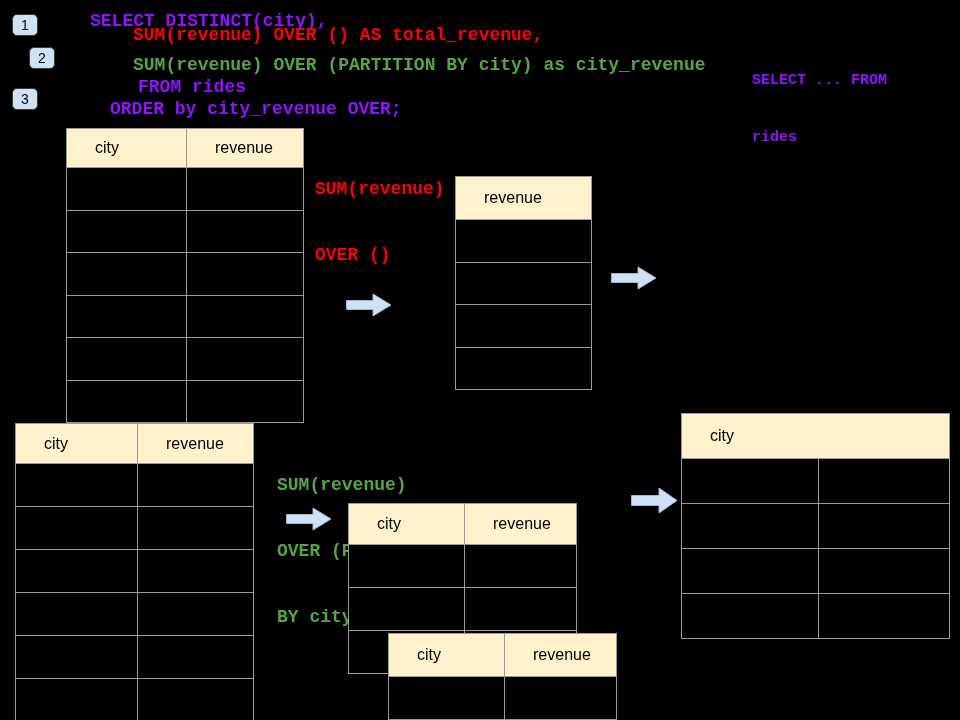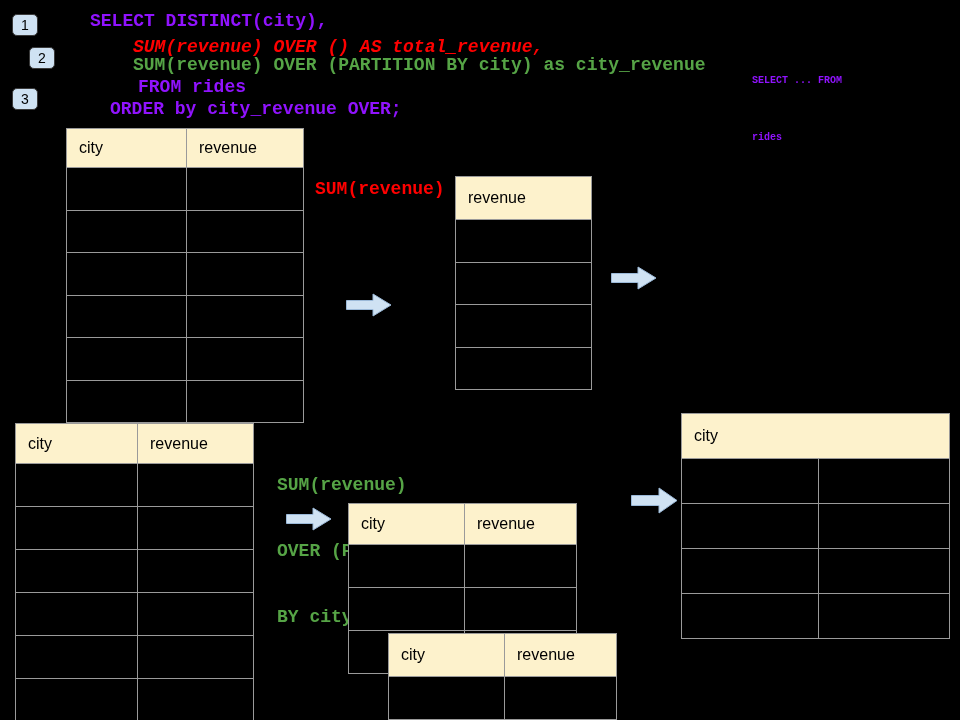--- a/index.html
+++ b/index.html
@@ -6,26 +6,26 @@
   #canvas{
     position:relative;width:960px;height:720px;background:var(--canvas_bg,#000);
     overflow:hidden;font-family:"Liberation Sans",sans-serif;
   }
   
   .code{
     position:absolute;margin:0;white-space:pre;
     font-family:"Liberation Mono","DejaVu Sans Mono",monospace;
     font-weight:bold;font-size:18px;line-height:22px;
   }
-  .code.small{font-size:10px;line-height:19px;}
+  .code.small{font-size:15px;line-height:19px;}
   .c-purple{color:var(--purple,#9013fe);}
   .c-red{color:var(--red,#ff0000);}
   .c-green{color:var(--green,#56a446);}
   .l1{left:90px;top:10px;}
-  .l2{left:133px;top:36px;font-style:italic;}
+  .l2{left:133px;top:24px;}
   .l3{left:133px;top:54px;}
   .l4{left:110px;top:76px;margin-left:28px;}
   .l5{left:110px;top:98px;}
   .note{left:752px;top:33px;}
   .lbl-total{left:315px;top:134px;}
   .lbl-part{left:277px;top:430px;}
   
   .badge{
     position:absolute;width:26px;height:22px;border-radius:5px;
     background:var(--badge_fill,#cfe2f3);border:1.5px solid var(--badge_border,#3a3a3a);
@@ -38,21 +38,21 @@
   
   .tbl{
     position:absolute;box-sizing:border-box;
     border:1px solid var(--table_border,#9a9a9a);
   }
   .tbl .hdr{display:flex;background:var(--header_fill,#fdf2cc);}
   .tbl .row{display:flex;background:#000;border-top:1px solid var(--table_border,#9a9a9a);}
   .tbl .cell{box-sizing:border-box;flex:1 1 auto;}
   .tbl .cell + .cell{border-left:1px solid var(--table_border,#9a9a9a);}
   .tbl .hdr .cell{
-    display:flex;align-items:center;padding-left:12px;
+    display:flex;align-items:center;padding-left:28px;
     font-size:16px;color:#000;
   }
   .t1{left:66px;top:128px;width:238px;}
   .t1 .hdr{height:38px;} .t1 .row{height:41.5px;} .t1 .c1{width:119px;flex:0 0 119px;}
   .t2{left:455px;top:176px;width:137px;}
   .t2 .hdr{height:42px;} .t2 .row{height:41.5px;}
   .t3{left:15px;top:423px;width:239px;}
   .t3 .hdr{height:39px;} .t3 .row{height:42px;} .t3 .c1{width:121px;flex:0 0 121px;}
   .t4{left:348px;top:503px;width:229px;}
   .t4 .hdr{height:40px;} .t4 .row{height:42px;} .t4 .c1{width:115px;flex:0 0 115px;}
@@ -88,20 +88,21 @@
   <pre class="code c-purple l4">FROM rides</pre>
   <pre class="code c-purple l5">ORDER by city_revenue OVER;</pre>
 
   <div class="code small c-purple note">
     <div>SELECT ... FROM</div>
     <div>rides</div>
   </div>
 
   <div class="code c-red lbl-total">
     <div>SUM(revenue)</div>
+    <div>OVER ()</div>
   </div>
 
   <div class="code c-green lbl-part">
     <div>SUM(revenue)</div>
     <div>OVER (PARTITION</div>
     <div>BY city)</div>
   </div>
 
   <div class="tbl t1">
     <div class="hdr">

